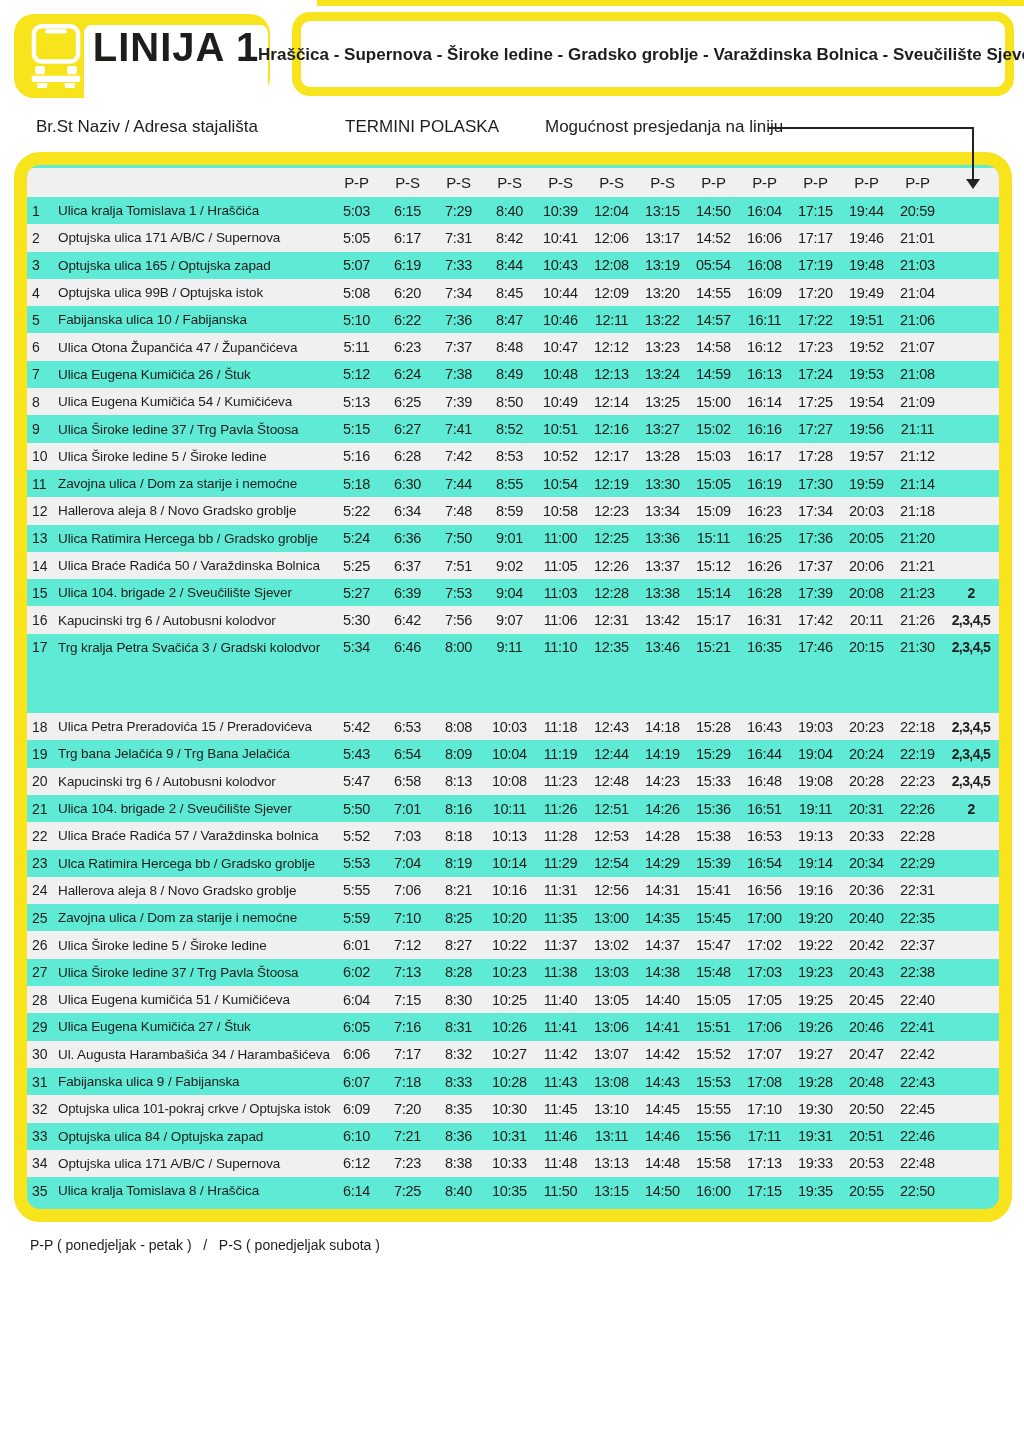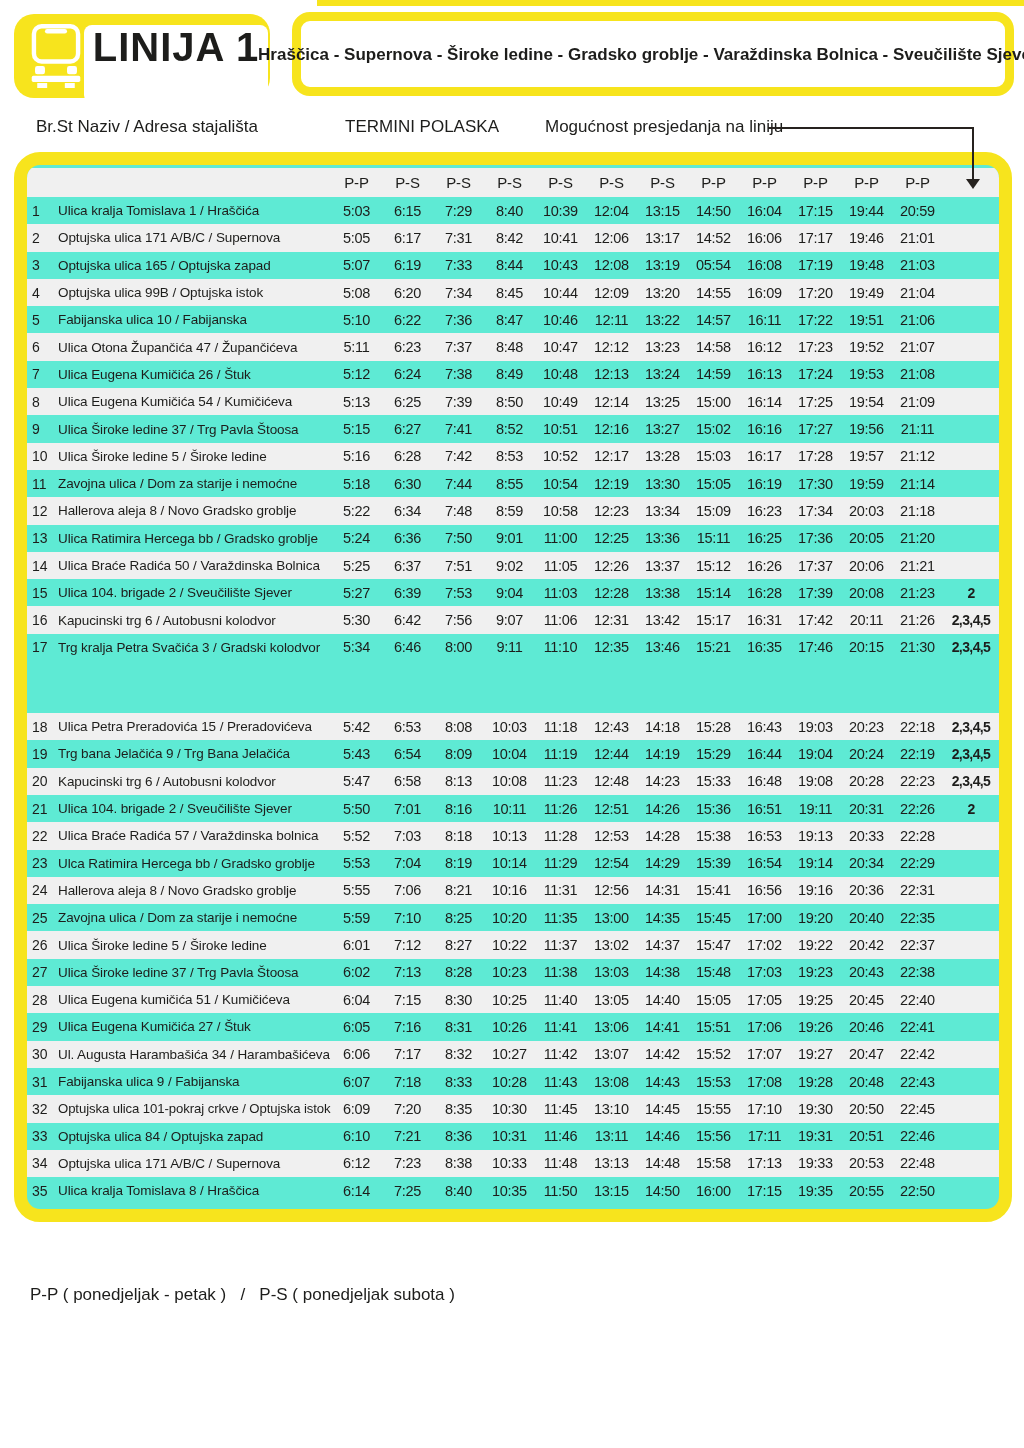--- a/index.html
+++ b/index.html
@@ -41,21 +41,21 @@
   .thead{height:29px;background:var(--stripe);}
   .row{height:27.3px;}
   .row.even{background:var(--stripe);}
   .c{white-space:nowrap;overflow:visible;}
   .c.num{padding-left:5px;font-size:14px;}
   .c.name{font-size:13.5px;letter-spacing:-0.1px;}
   .c.time{text-align:center;font-size:14.5px;letter-spacing:-0.3px;}
   .c.day{text-align:center;font-size:15px;letter-spacing:-0.2px;}
   .c.tr{text-align:center;font-weight:700;font-size:14px;letter-spacing:-0.6px;}
   .section-gap{height:52px;}
-  .legend{position:absolute;left:30px;top:1237px;font-size:17px;font-weight:500;white-space:pre;margin-top:48px;}
+  .legend{position:absolute;left:30px;top:1237px;font-size:14px;font-weight:500;white-space:pre;}
 </style>
 </head>
 <body>
 
 <div class="page">
 
   <div class="top-strip"></div>
 
   <div class="badge">
     <svg class="bus" width="62" height="64" viewBox="0 0 44 58">

